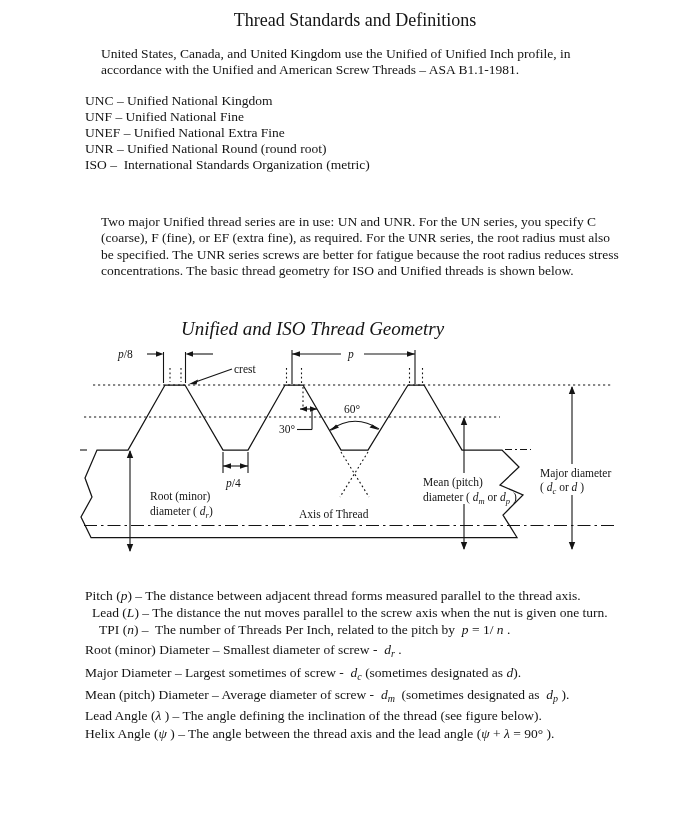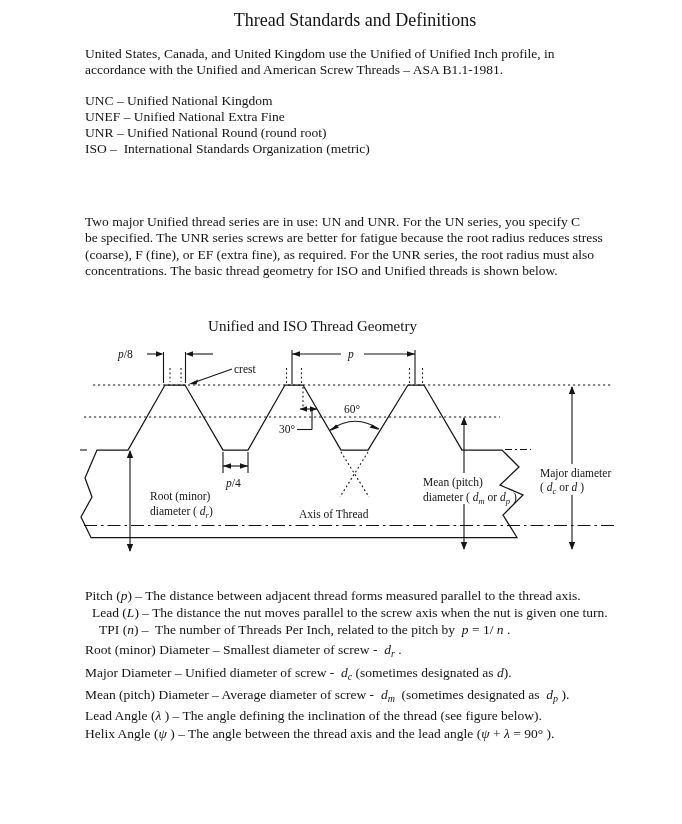--- a/index.html
+++ b/index.html
@@ -6,23 +6,23 @@
   body{
     width:682px;height:824px;background:#ffffff;position:relative;
     font-family:"Liberation Serif", serif;color:#141414;overflow:hidden;
   }
   .abs{position:absolute;}
   .title{
     top:10px;left:85px;width:540px;text-align:center;
     font-size:18px;white-space:pre;
   }
   .block{left:85px;font-size:13.5px;}
-  .ln{white-space:pre;line-height:16.3px;}
+  .ln{white-space:pre;line-height:16.3px;margin-left:16px;}
   .lst{white-space:pre;line-height:16px;}
-  .dtitle{top:318px;left:85px;width:455px;text-align:center;font-size:15px;white-space:pre;}
+  .dtitle{top:318px;left:85px;width:455px;text-align:center;font-size:19px;white-space:pre;font-style:italic;}
   .dline{font-size:13.5px;white-space:pre;line-height:17px;}
   .it{font-style:italic;}
   .ss{font-style:italic;font-size:10px;vertical-align:-3px;letter-spacing:0;}
   svg{position:absolute;top:335px;left:0;}
   svg line, svg path{stroke:#141414;stroke-width:1.1;fill:none;}
   svg .prof{stroke-width:1.25;}
   svg polygon{fill:#141414;stroke:none;}
   svg text{font-family:"Liberation Serif",serif;font-size:11.5px;fill:#141414;}
   .sit{font-style:italic;}
   .ssub{font-style:italic;font-size:8.5px;}
@@ -36,29 +36,30 @@
 
 <div class="abs title">Thread Standards and Definitions</div>
 
 <div class="abs block" style="top:46px">
   <div class="ln">United States, Canada, and United Kingdom use the Unified of Unified Inch profile, in</div>
   <div class="ln">accordance with the Unified and American Screw Threads – ASA B1.1-1981.</div>
 </div>
 
 <div class="abs block" style="top:93px">
   <div class="lst">UNC – Unified National Kingdom</div>
+  <div class="lst">UNF – Unified National Fine</div>
   <div class="lst">UNEF – Unified National Extra Fine</div>
   <div class="lst">UNR – Unified National Round (round root)</div>
   <div class="lst">ISO –  International Standards Organization (metric)</div>
 </div>
 
 <div class="abs block" style="top:214px">
   <div class="ln">Two major Unified thread series are in use: UN and UNR. For the UN series, you specify C</div>
+  <div class="ln">(coarse), F (fine), or EF (extra fine), as required. For the UNR series, the root radius must also</div>
   <div class="ln">be specified. The UNR series screws are better for fatigue because the root radius reduces stress</div>
-  <div class="ln">(coarse), F (fine), or EF (extra fine), as required. For the UNR series, the root radius must also</div>
   <div class="ln">concentrations. The basic thread geometry for ISO and Unified threads is shown below.</div>
 </div>
 
 <div class="abs dtitle">Unified and ISO Thread Geometry</div>
 
 <svg width="682" height="245" viewBox="0 335 682 245">
 
   <g>
     <line class="dot" x1="93" y1="385" x2="612" y2="385"></line>
     <line class="dot" x1="84" y1="417" x2="500" y2="417"></line>
@@ -163,19 +164,19 @@
 </svg>
 
 <div class="abs dline" style="top:587px;left:85px"><span>Pitch (</span><span class="it">p</span><span>) – The distance between adjacent thread forms measured parallel to the thread axis.</span></div>
 
 <div class="abs dline" style="top:604px;left:92px"><span>Lead (</span><span class="it">L</span><span>) – The distance the nut moves parallel to the screw axis when the nut is given one turn.</span></div>
 
 <div class="abs dline" style="top:621px;left:99px"><span>TPI (</span><span class="it">n</span><span>) –  The number of Threads Per Inch, related to the pitch by  </span><span class="it">p</span><span> = 1/ </span><span class="it">n</span><span> .</span></div>
 
 <div class="abs dline" style="top:641px;left:85px"><span>Root (minor) Diameter – Smallest diameter of screw -  </span><span class="it">d</span><span class="ss">r</span><span> .</span></div>
 
-<div class="abs dline" style="top:664px;left:85px"><span>Major Diameter – Unified diameter of screw -  </span><span class="it">d</span><span class="ss">c</span><span> (sometimes designated as </span><span class="it">d</span><span>).</span></div>
+<div class="abs dline" style="top:664px;left:85px"><span>Major Diameter – Largest sometimes of screw -  </span><span class="it">d</span><span class="ss">c</span><span> (sometimes designated as </span><span class="it">d</span><span>).</span></div>
 
 <div class="abs dline" style="top:686px;left:85px"><span>Mean (pitch) Diameter – Average diameter of screw -  </span><span class="it">d</span><span class="ss">m</span><span>  (sometimes designated as  </span><span class="it">d</span><span class="ss">p</span><span> ).</span></div>
 
 <div class="abs dline" style="top:707px;left:85px"><span>Lead Angle (</span><span class="it">λ</span><span> ) – The angle defining the inclination of the thread (see figure below).</span></div>
 
 <div class="abs dline" style="top:725px;left:85px"><span>Helix Angle (</span><span class="it">ψ</span><span> ) – The angle between the thread axis and the lead angle (</span><span class="it">ψ</span><span> + </span><span class="it">λ</span><span> = 90° ).</span></div>
 
 </body></html>

